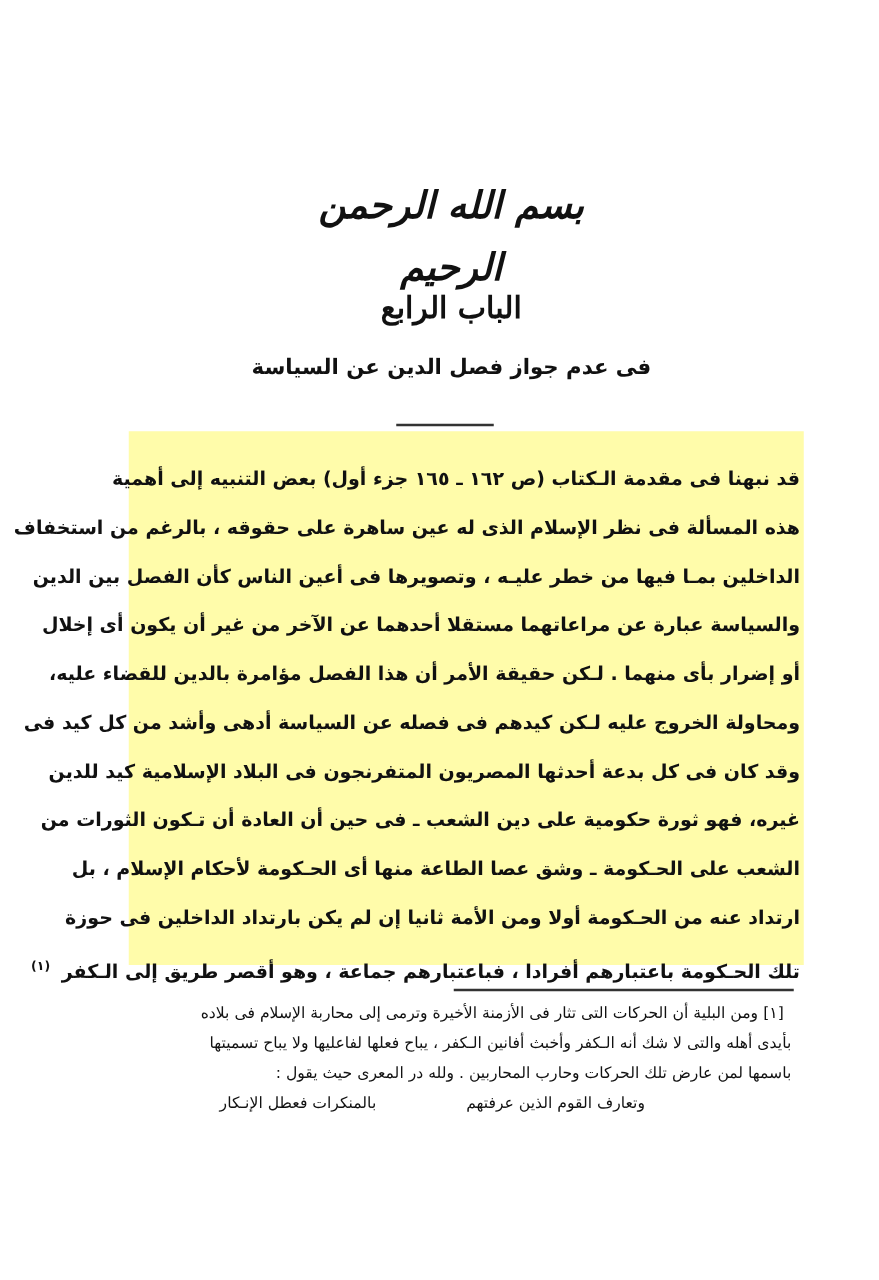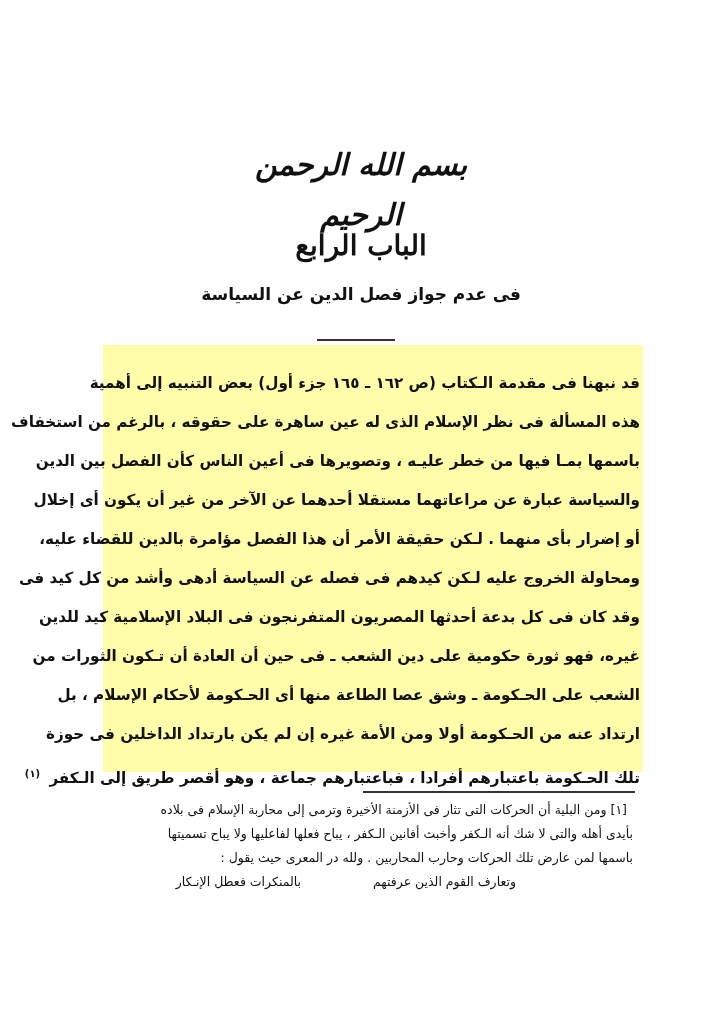--- a/index.html
+++ b/index.html
@@ -37,21 +37,21 @@
       letter-spacing: -1px;
     }
     .chapter-title {
       position: absolute;
       left: 270px;
       top: 222px;
       width: 180px;
       text-align: center;
       direction: rtl;
       font-family: "DejaVu Serif", serif;
-      font-size: 28px;
+      font-size: 24px;
       font-weight: bold;
       line-height: 48px;
     }
     .chapter-subtitle {
       position: absolute;
       left: 200px;
       top: 280px;
       width: 320px;
       text-align: right;
       direction: rtl;
@@ -151,28 +151,28 @@
 
   <div class="chapter-subtitle">فى عدم جواز فصل الدين عن السياسة</div>
 
   <div class="title-rule"></div>
 
   <div class="highlight-block" style="background: rgb(255, 252, 170);"></div>
 
   <div class="body-text">
     <span class="body-line">قد نبهنا فى مقدمة الـكتاب (ص ١٦٢ ـ ١٦٥ جزء أول) بعض التنبيه إلى أهمية</span>
     <span class="body-line">هذه المسألة فى نظر الإسلام الذى له عين ساهرة على حقوقه ، بالرغم من استخفاف</span>
-    <span class="body-line">باسمها بمـا فيها من خطر عليـه ، وتصويرها فى أعين الناس كأن الفصل بين الدين</span>
+    <span class="body-line">الداخلين بمـا فيها من خطر عليـه ، وتصويرها فى أعين الناس كأن الفصل بين الدين</span>
     <span class="body-line">والسياسة عبارة عن مراعاتهما مستقلا أحدهما عن الآخر من غير أن يكون أى إخلال</span>
     <span class="body-line">أو إضرار بأى منهما . لـكن حقيقة الأمر أن هذا الفصل مؤامرة بالدين للقضاء عليه،</span>
     <span class="body-line">ومحاولة الخروج عليه لـكن كيدهم فى فصله عن السياسة أدهى وأشد من كل كيد فى</span>
     <span class="body-line">وقد كان فى كل بدعة أحدثها المصريون المتفرنجون فى البلاد الإسلامية كيد للدين</span>
     <span class="body-line">غيره، فهو ثورة حكومية على دين الشعب ـ فى حين أن العادة أن تـكون الثورات من</span>
     <span class="body-line">الشعب على الحـكومة ـ وشق عصا الطاعة منها أى الحـكومة لأحكام الإسلام ، بل</span>
-    <span class="body-line">ارتداد عنه من الحـكومة أولا ومن الأمة غيره إن لم يكن بارتداد الداخلين فى حوزة</span>
+    <span class="body-line">ارتداد عنه من الحـكومة أولا ومن الأمة ثانيا إن لم يكن بارتداد الداخلين فى حوزة</span>
     <span class="body-line">
       <span>تلك الحـكومة باعتبارهم أفرادا ، فباعتبارهم جماعة ، وهو أقصر طريق إلى الـكفر</span>
       <span class="footnote-mark">(١)</span>
     </span>
   </div>
 
   <div class="footnote-rule"></div>
 
   <div class="footnote">
     <span class="fn-line first">[١] ومن البلية أن الحركات التى تثار فى الأزمنة الأخيرة وترمى إلى محاربة الإسلام فى بلاده</span>

